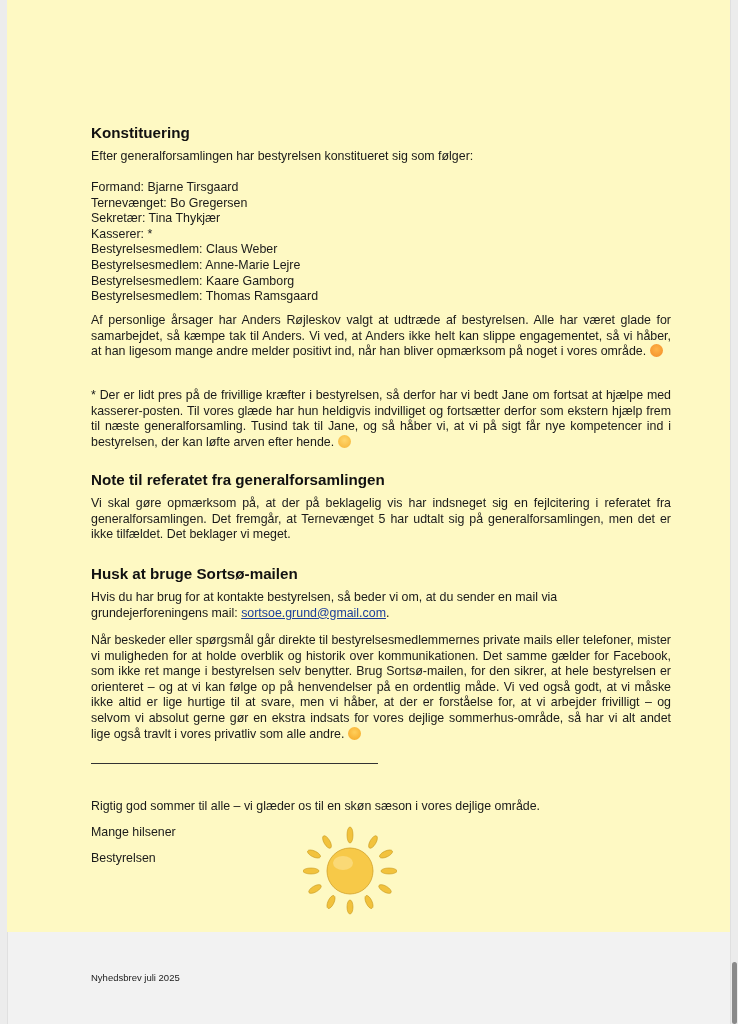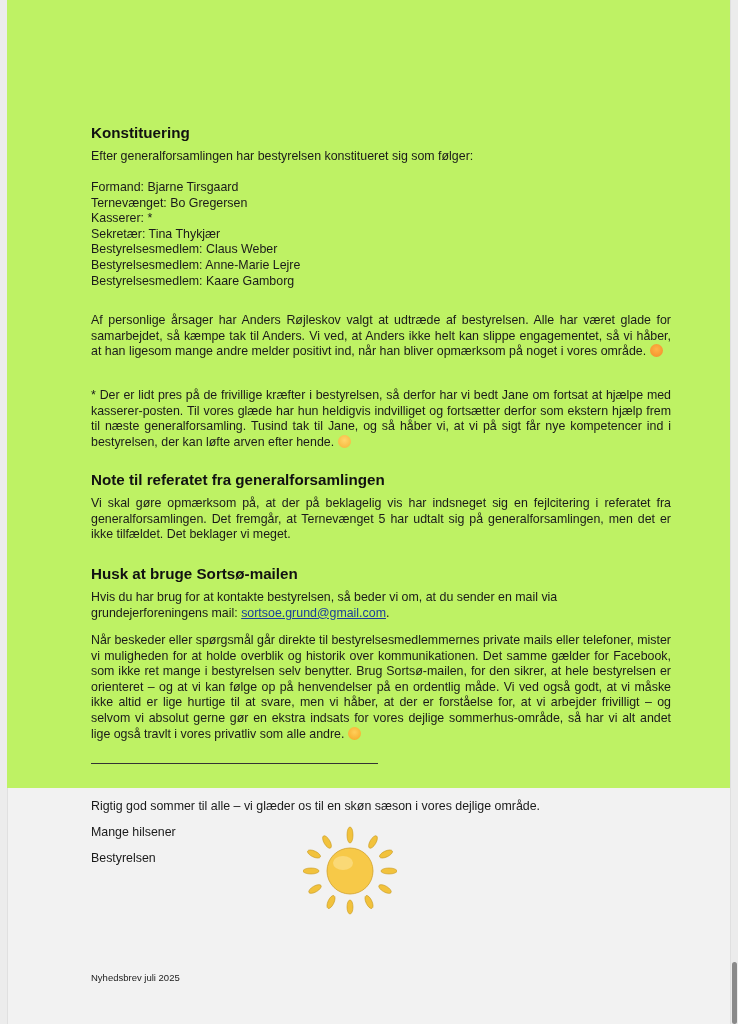--- a/index.html
+++ b/index.html
@@ -2,22 +2,22 @@
 <html><head>
 <meta charset="utf-8">
 <style>
   html, body { margin: 0; padding: 0; }
   body {
     width: 738px; height: 1024px; overflow: hidden; position: relative;
     background: #f2f2f2;
     font-family: "Liberation Sans", sans-serif;
   }
   .page {
-    position: absolute; left: 7px; top: 0; width: 726px; height: 788px;
-    background: #bef264;
+    position: absolute; left: 7px; top: 0; width: 726px; height: 932px;
+    background: #fef9c3;
   }
   .content {
     position: absolute; left: 84px; top: 0; width: 590px;
     color: #1a1a1a; font-size: 12.4px; line-height: 15.6px;
   }
   h2 {
     position: absolute; left: 0; margin: 0; font-size: 15.2px; font-weight: bold;
     color: #111; line-height: 18px;
   }
   .p { position: absolute; left: 0; width: 580px; margin: 0; }
@@ -48,25 +48,26 @@
 
 <div class="page">
   <div class="content">
 
     <h2 style="top:124px">Konstituering</h2>
     <p class="p" style="top:149px">Efter generalforsamlingen har bestyrelsen konstitueret sig som følger:</p>
 
     <div class="p roles" style="top:180px">
       <div>Formand: Bjarne Tirsgaard</div>
       <div>Ternevænget: Bo Gregersen</div>
+      <div>Sekretær: Tina Thykjær</div>
       <div>Kasserer: *</div>
-      <div>Sekretær: Tina Thykjær</div>
       <div>Bestyrelsesmedlem: Claus Weber</div>
       <div>Bestyrelsesmedlem: Anne-Marie Lejre</div>
       <div>Bestyrelsesmedlem: Kaare Gamborg</div>
+      <div>Bestyrelsesmedlem: Thomas Ramsgaard</div>
     </div>
 
     <p class="p" style="top:313px; text-align:justify;">
       <span>Af personlige årsager har Anders Røjleskov valgt at udtræde af bestyrelsen. Alle har været glade for samarbejdet, så kæmpe tak til Anders. Vi ved, at Anders ikke helt kan slippe engagementet, så vi håber, at han ligesom mange andre melder positivt ind, når han bliver opmærksom på noget i vores område.</span><span class="emoji" style="background:radial-gradient(circle at 50% 40%, #ffb347, #f28c28);"></span>
     </p>
 
     <p class="p" style="top:388px; text-align:justify;">
       <span>* Der er lidt pres på de frivillige kræfter i bestyrelsen, så derfor har vi bedt Jane om fortsat at hjælpe med kasserer-posten. Til vores glæde har hun heldigvis indvilliget og fortsætter derfor som ekstern hjælp frem til næste generalforsamling. Tusind tak til Jane, og så håber vi, at vi på sigt får nye kompetencer ind i bestyrelsen, der kan løfte arven efter hende.</span><span class="emoji" style="background:radial-gradient(circle at 50% 40%, #ffd66b, #f5b335);"></span>
     </p>
 

